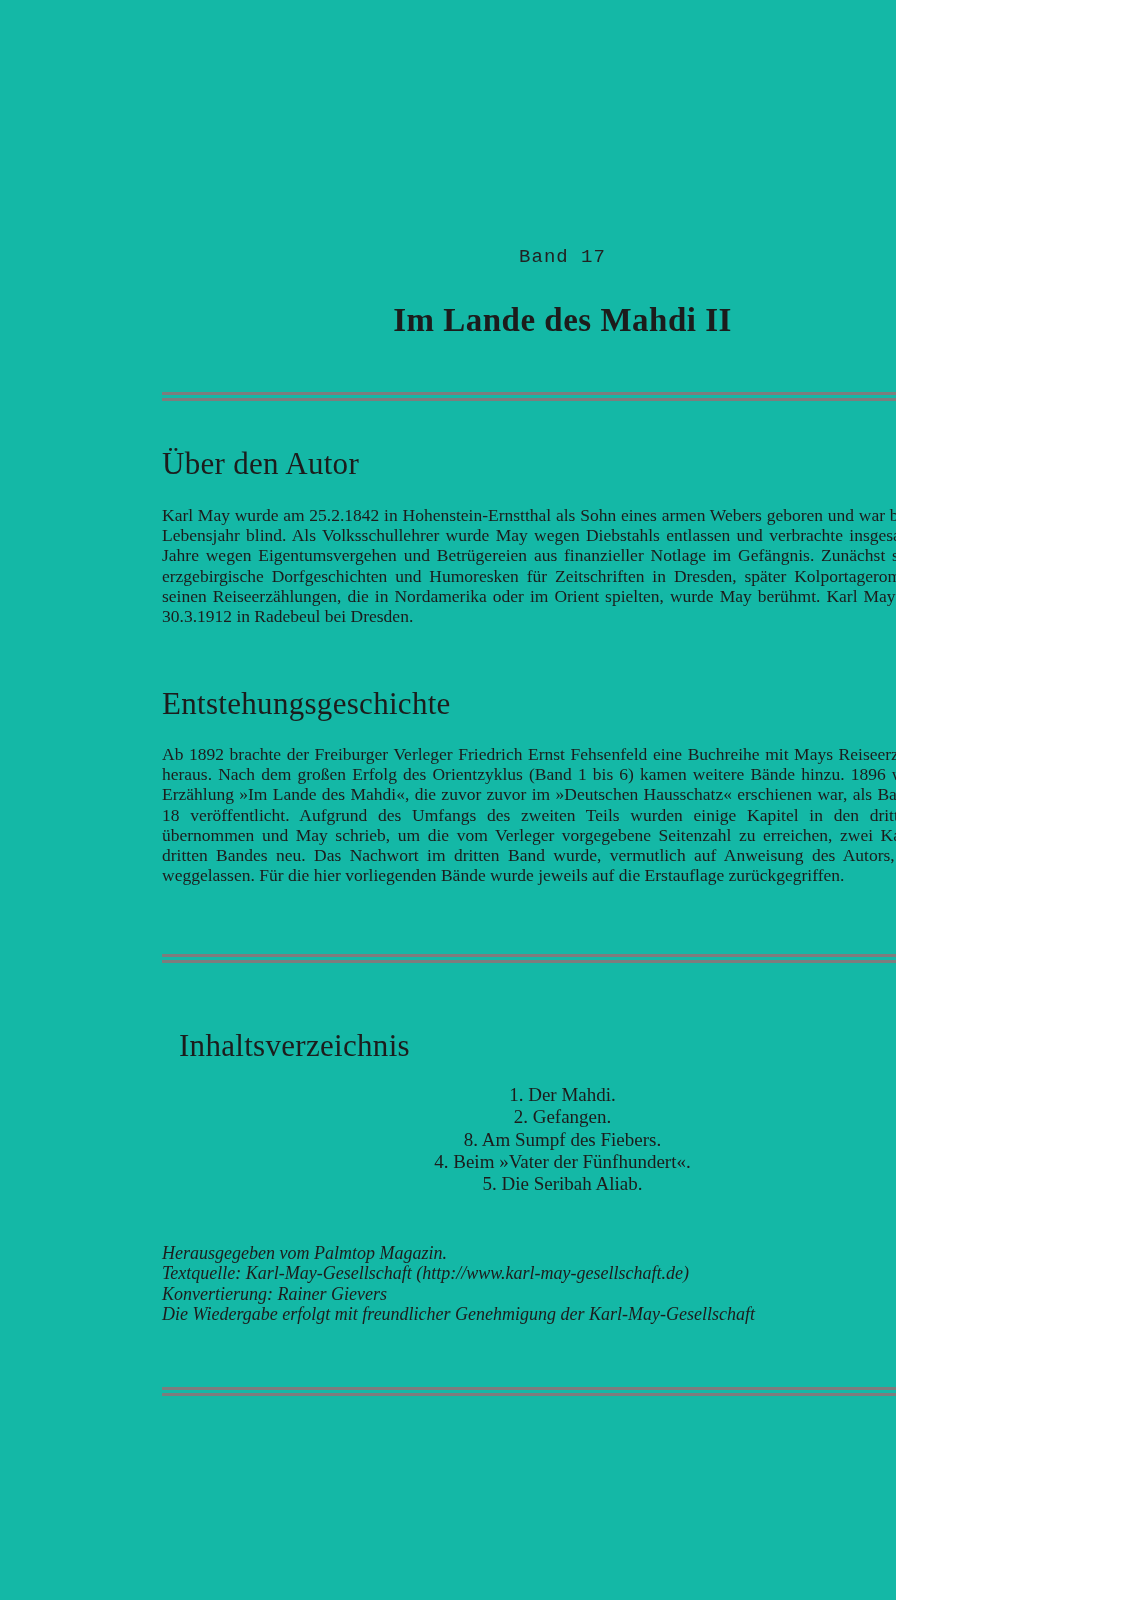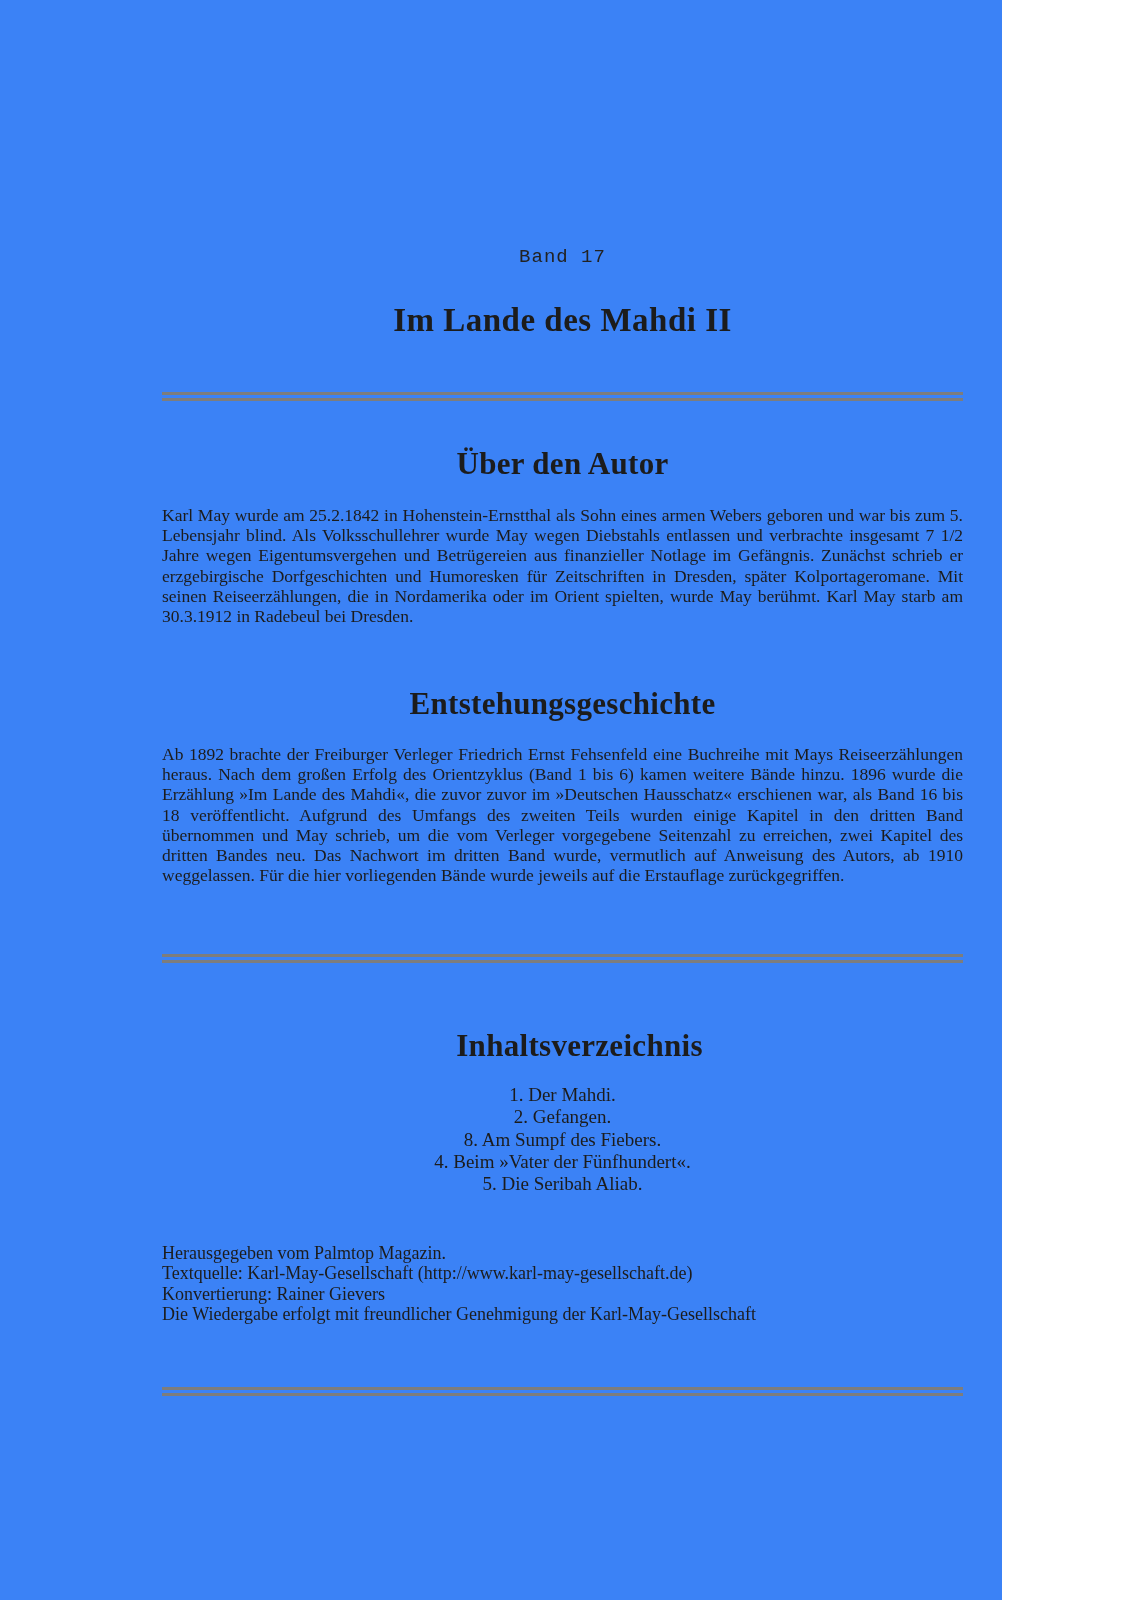--- a/index.html
+++ b/index.html
@@ -2,23 +2,23 @@
 <html lang="de"><head>
 <meta charset="utf-8">
 <style>
   html, body {
     margin: 0;
     padding: 0;
     background: #ffffff;
   }
   .page {
     position: relative;
-    width: 1002px;
+    width: 896px;
     height: 1600px;
-    background: #3b82f6;
+    background: #14b8a6;
     color: #1c1c1c;
     font-family: "Liberation Serif", serif;
     overflow: hidden;
   }
   .block {
     position: absolute;
     left: 162px;
     width: 801px;
   }
   .volume-label {
@@ -39,23 +39,23 @@
   .double-rule {
     height: 9px;
     box-sizing: border-box;
     border-top: 3px solid #7d7d7d;
     border-bottom: 3px solid #7d7d7d;
   }
   .rule-1 { top: 392px; }
   .rule-2 { top: 954px; }
   .rule-3 { top: 1387px; }
   .section-heading {
-    text-align: center;
+    text-align: left;
     font-size: 31px;
-    font-weight: bold;
+    font-weight: normal;
     letter-spacing: 0.3px;
   }
   .heading-author { top: 446px; }
   .heading-genesis { top: 686px; }
   .heading-toc { top: 1011px; }
   .body-paragraph {
     font-size: 17.5px;
     line-height: 20.2px;
     text-align: justify;
     text-justify: inter-word;
@@ -64,20 +64,21 @@
   .para-genesis { top: 744px; }
   .toc-list {
     top: 1084px;
     text-align: center;
     font-size: 19px;
     line-height: 22.3px;
   }
   .toc-item { white-space: nowrap; }
   .colophon {
     top: 1243px;
+    font-style: italic;
     font-size: 18px;
     line-height: 20.4px;
     text-align: left;
   }
 </style>
 </head>
 <body>
 
 <div class="page">
 

